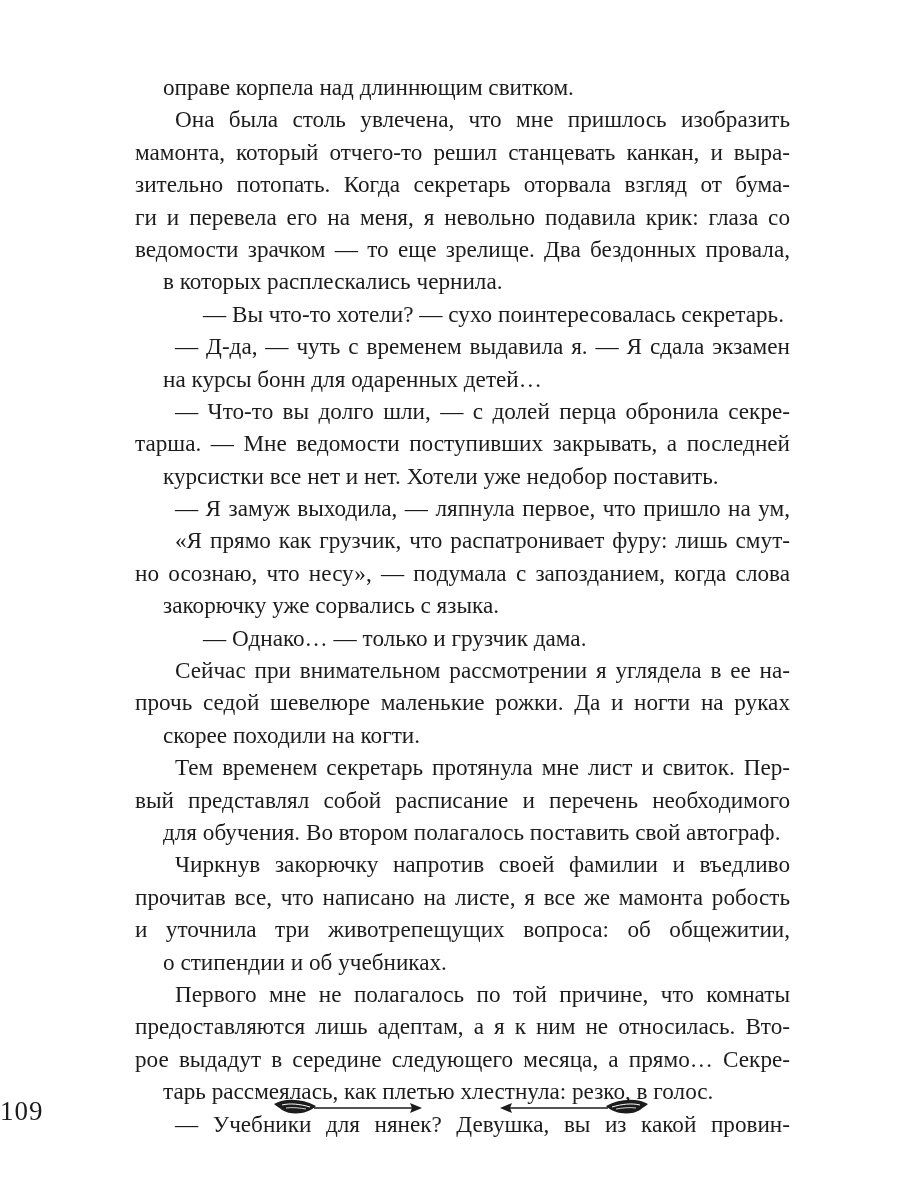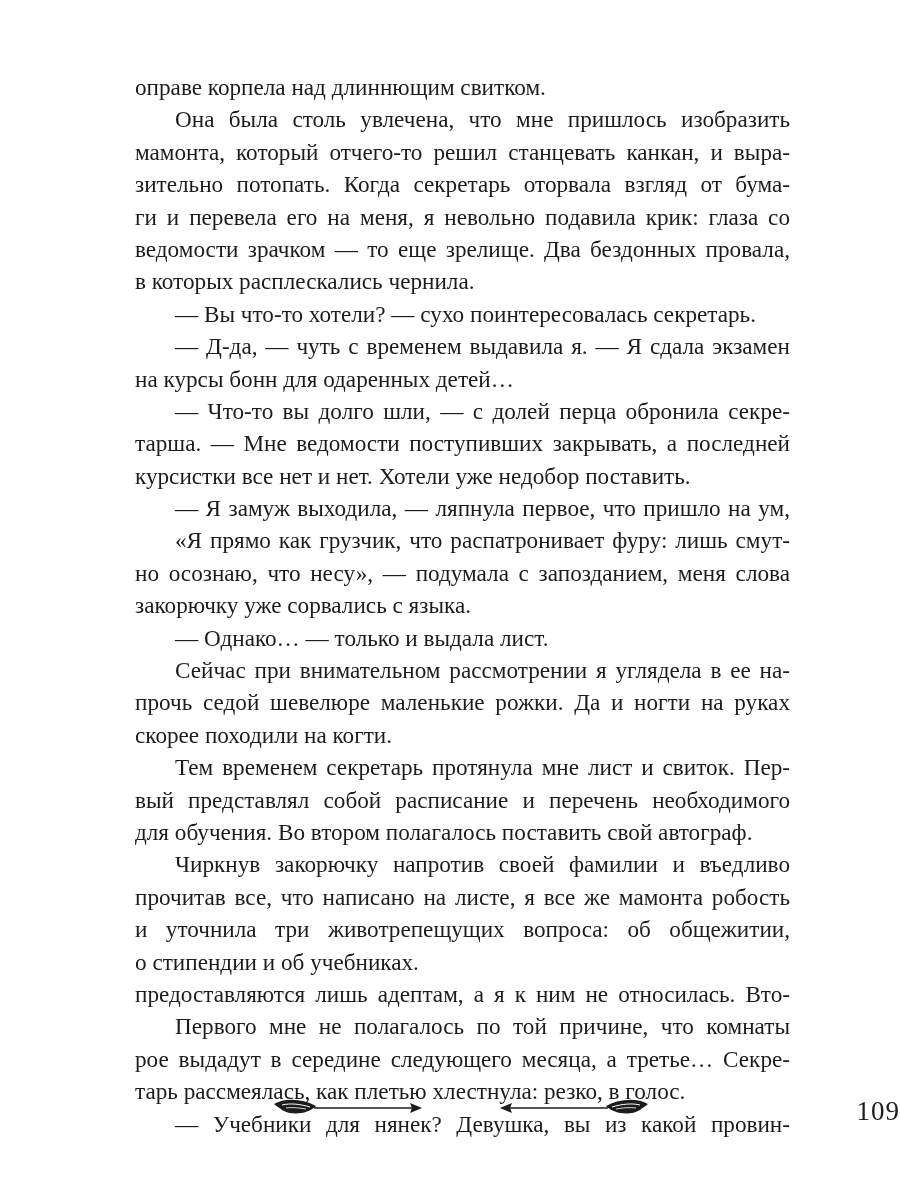--- a/index.html
+++ b/index.html
@@ -9,27 +9,27 @@
     }
     .page-text {
       position: absolute; left: 135px; top: 71px; width: 655px;
       font-family: "Liberation Serif", "DejaVu Serif", serif;
       font-size: 23.2px; line-height: 32.4px; color: #1c1c1c;
     }
     .line {
       display: block; height: 32.4px; white-space: nowrap;
       text-align: justify; text-align-last: justify;
     }
-    .line.last { text-align-last: left; }
+    .line.last { text-align-last: left; margin-left: 28px; }
     .line.indent { padding-left: 40px; }
     .footer {
       position: absolute; left: 0; top: 1094px; width: 900px; height: 40px;
     }
     .page-number {
-      position: absolute; left: 0; width: 900px; top: 2px; text-align: right;
+      position: absolute; left: 0; width: 900px; top: 2px; text-align: left;
       font-family: "Liberation Serif", "DejaVu Serif", serif;
       font-size: 27px; color: #1c1c1c; letter-spacing: 1px;
     }
     .ornament { position: absolute; top: 0; }
     .ornament.left { left: 272px; }
     .ornament.right { left: 500px; }
   </style>
 </head>
 <body>
 
@@ -42,36 +42,36 @@
     <span class="line">ведомости зрачком — то еще зрелище. Два бездонных провала,</span>
     <span class="line last">в которых расплескались чернила.</span>
     <span class="line indent last">— Вы что-то хотели? — сухо поинтересовалась секретарь.</span>
     <span class="line indent">— Д-да, — чуть с временем выдавила я. — Я сдала экзамен</span>
     <span class="line last">на курсы бонн для одаренных детей…</span>
     <span class="line indent">— Что-то вы долго шли, — с долей перца обронила секре-</span>
     <span class="line">тарша. — Мне ведомости поступивших закрывать, а последней</span>
     <span class="line last">курсистки все нет и нет. Хотели уже недобор поставить.</span>
     <span class="line indent">— Я замуж выходила, — ляпнула первое, что пришло на ум,</span>
     <span class="line indent">«Я прямо как грузчик, что распатронивает фуру: лишь смут-</span>
-    <span class="line">но осознаю, что несу», — подумала с запозданием, меня слова</span>
+    <span class="line">но осознаю, что несу», — подумала с запозданием, когда слова</span>
     <span class="line last">закорючку уже сорвались с языка.</span>
-    <span class="line indent last">— Однако… — только и выдала лист.</span>
+    <span class="line indent last">— Однако… — только и грузчик дама.</span>
     <span class="line indent">Сейчас при внимательном рассмотрении я углядела в ее на-</span>
     <span class="line">прочь седой шевелюре маленькие рожки. Да и ногти на руках</span>
     <span class="line last">скорее походили на когти.</span>
     <span class="line indent">Тем временем секретарь протянула мне лист и свиток. Пер-</span>
     <span class="line">вый представлял собой расписание и перечень необходимого</span>
     <span class="line last">для обучения. Во втором полагалось поставить свой автограф.</span>
     <span class="line indent">Чиркнув закорючку напротив своей фамилии и въедливо</span>
     <span class="line">прочитав все, что написано на листе, я все же мамонта робость</span>
     <span class="line">и уточнила три животрепещущих вопроса: об общежитии,</span>
     <span class="line last">о стипендии и об учебниках.</span>
+    <span class="line indent">Первого мне не полагалось по той причине, что комнаты</span>
     <span class="line">предоставляются лишь адептам, а я к ним не относилась. Вто-</span>
-    <span class="line indent">Первого мне не полагалось по той причине, что комнаты</span>
-    <span class="line">рое выдадут в середине следующего месяца, а третье… Секре-</span>
+    <span class="line">рое выдадут в середине следующего месяца, а прямо… Секре-</span>
     <span class="line last">тарь рассмеялась, как плетью хлестнула: резко, в голос.</span>
     <span class="line indent">— Учебники для нянек? Девушка, вы из какой провин-</span>
   </div>
 
 <div class="footer">
   <svg class="ornament left" width="150" height="30" viewBox="0 0 150 30">
     <path d="M2 10 C12 4, 30 4, 44 12 C36 20, 20 22, 10 16 C8 14, 4 12, 2 10 Z" fill="#1c1c1c"></path>
     <path d="M10 11 C18 9, 28 10, 38 13" stroke="#ffffff" stroke-width="1" fill="none"></path>
     <path d="M14 14 C20 13, 28 14, 34 15" stroke="#ffffff" stroke-width="0.8" fill="none"></path>
     <line x1="42" y1="14" x2="142" y2="14" stroke="#1c1c1c" stroke-width="1.6"></line>

